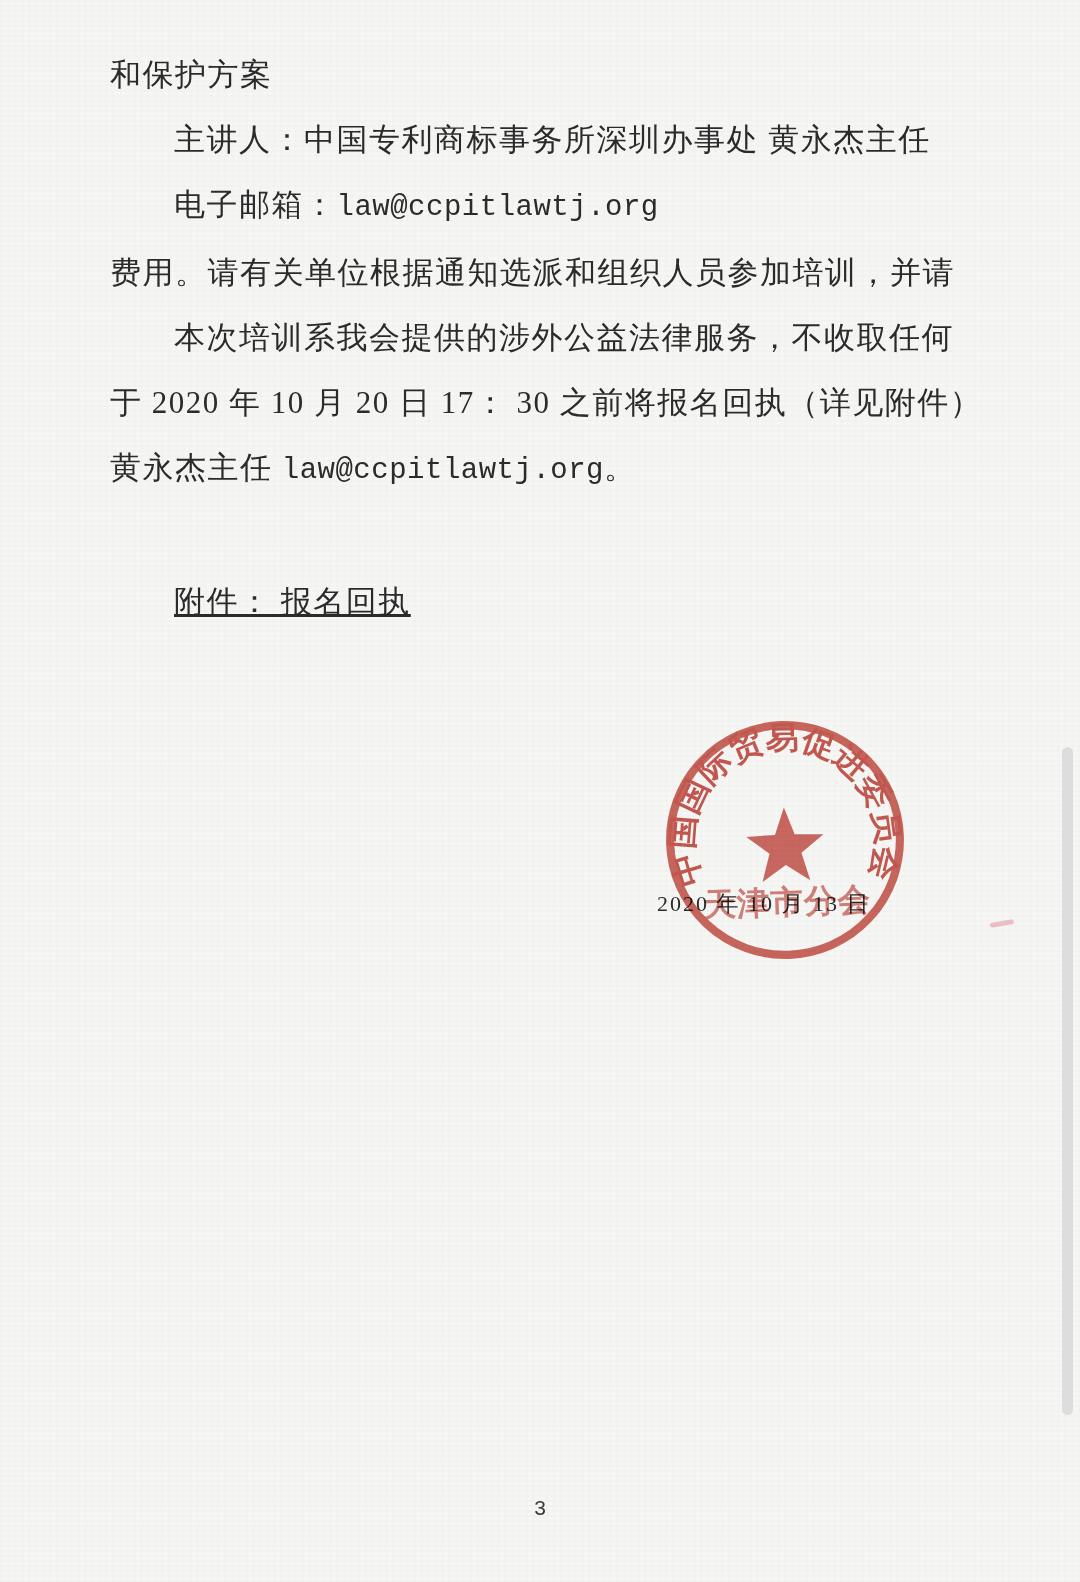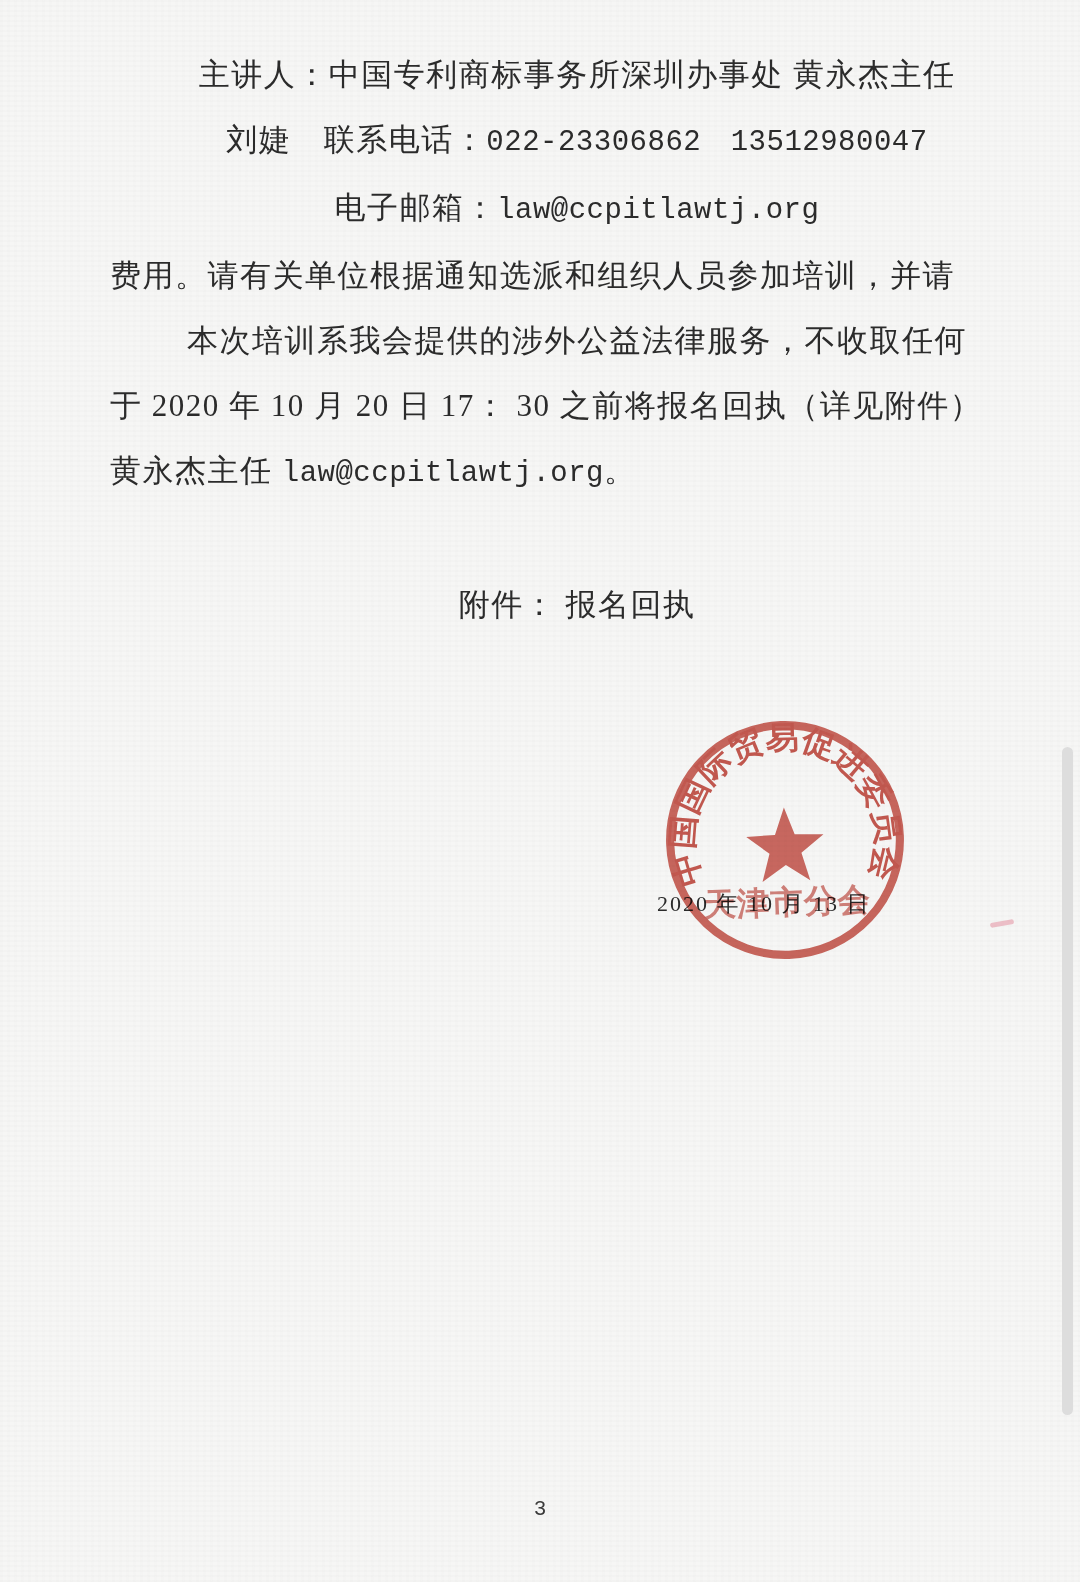--- a/index.html
+++ b/index.html
@@ -24,33 +24,33 @@
     right: 100px;
     top: 42px;
   }
   .line {
     margin: 0;
     font-size: 31px;
     line-height: 65px;
     letter-spacing: 1.5px;
     white-space: nowrap;
   }
-  .indent { padding-left: 64px; text-align: center; }
+  .indent { padding-left: 64px; }
   .heading {
     font-family: "Liberation Sans", "DejaVu Sans", sans-serif;
     font-weight: bold;
     color: #1c1c1c;
     letter-spacing: 2px;
   }
   .mono {
     font-family: "Liberation Mono", "DejaVu Sans Mono", monospace;
     font-size: 29px;
     letter-spacing: 0.5px;
   }
-  .attach { margin-top: 66px; }
+  .attach { margin-top: 66px; text-decoration: underline; }
   .date-line {
     position: absolute;
     left: 657px;
     top: 889px;
     font-size: 22px;
     letter-spacing: 2px;
     color: #2b2b2b;
     z-index: 1;
     white-space: nowrap;
   }
@@ -93,22 +93,22 @@
     border-radius: 3px;
     background: #e48fa0;
     opacity: 0.55;
     transform: rotate(-10deg);
   }
 </style>
 </head>
 <body>
 
 <div class="doc">
+  <p class="line">和保护方案</p>
   <p class="line indent">主讲人：中国专利商标事务所深圳办事处 黄永杰主任</p>
-  <p class="line indent"><span>刘婕　联系电话：</span><span class="mono">022-23306862　13512980047</span></p>
   <p class="line indent"><span>电子邮箱：</span><span class="mono">law@ccpitlawtj.org</span></p>
   <p class="line">费用。请有关单位根据通知选派和组织人员参加培训，并请</p>
   <p class="line indent">本次培训系我会提供的涉外公益法律服务，不收取任何</p>
   <p class="line">于 2020 年 10 月 20 日 17： 30 之前将报名回执（详见附件）</p>
   <p class="line"><span>黄永杰主任 </span><span class="mono">law@ccpitlawtj.org</span><span>。</span></p>
   <p class="line indent attach">附件： 报名回执</p>
 </div>
 
 <div class="date-line">2020 年 10 月 13 日</div>
 

